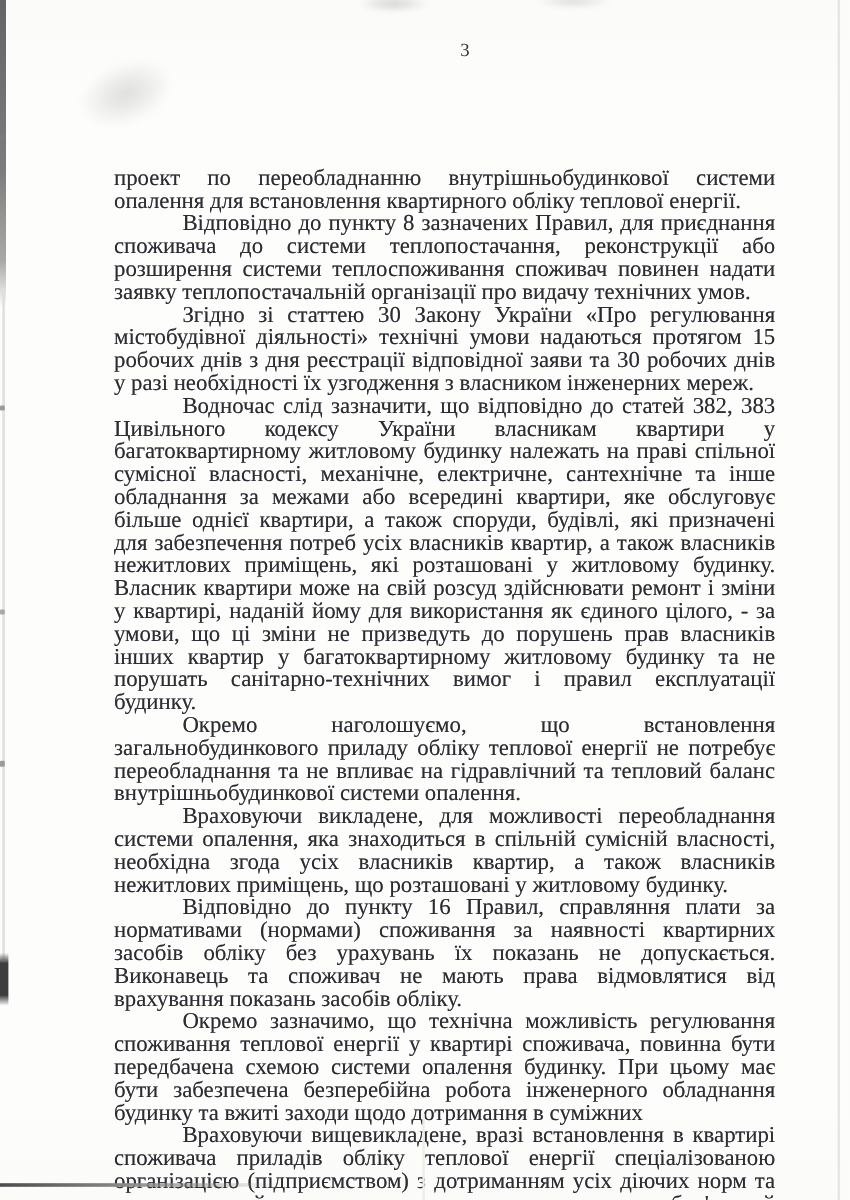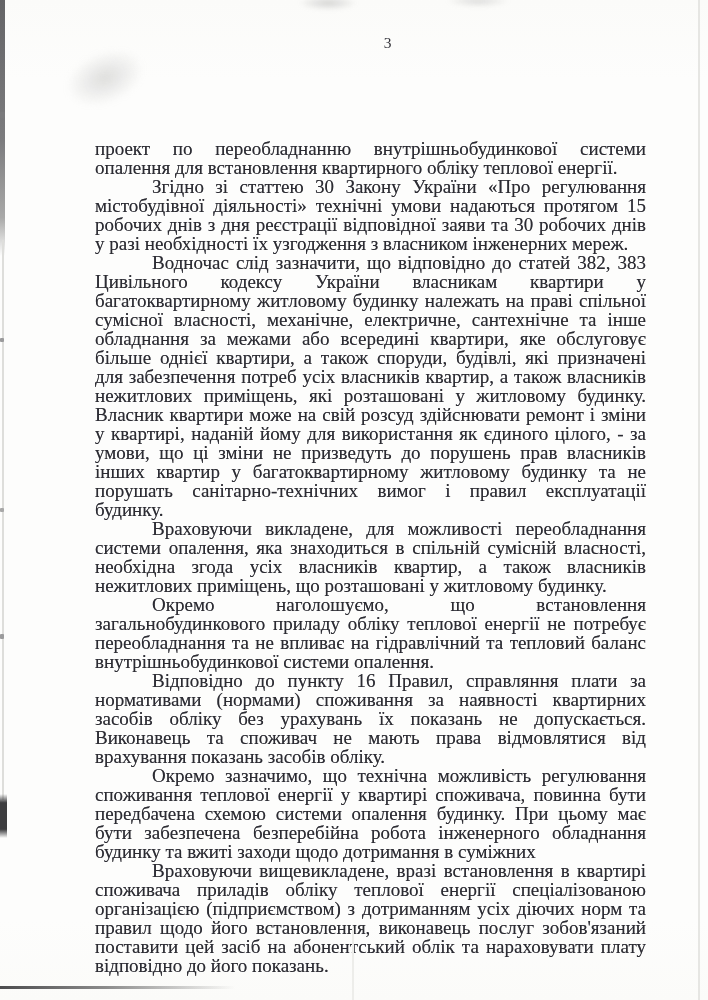--- a/index.html
+++ b/index.html
@@ -104,24 +104,25 @@
 
 <div class="page">
   <div class="artifact smudge-top-left"></div>
   <div class="artifact smudge-top-center-1"></div>
   <div class="artifact smudge-top-center-2"></div>
 
   <div class="page-number">3</div>
 
   <div class="doc-text">
       <p class=""><span>проект по переобладнанню внутрішньобудинкової системи опалення для встановлення квартирного обліку теплової енергії.</span></p>
+      <p class="indent"><span>Відповідно до пункту 8 зазначених Правил, для приєднання споживача до системи теплопостачання, реконструкції або розширення системи теплоспоживання споживач повинен надати заявку теплопостачальній організації про видачу технічних умов.</span></p>
       <p class="indent"><span>Згідно зі статтею 30 Закону України «Про регулювання містобудівної діяльності» технічні умови надаються протягом 15 робочих днів з дня реєстрації відповідної заяви та 30 робочих днів у разі необхідності їх узгодження з власником інженерних мереж.</span></p>
       <p class="indent"><span>Водночас слід зазначити, що відповідно до статей 382, 383 Цивільного кодексу України власникам квартири у багатоквартирному житловому будинку належать на </span><span class="underline">праві спільної сумісної власності</span><span>, механічне, електричне, сантехнічне та інше обладнання за межами або всередині квартири, яке обслуговує більше однієї квартири, а також споруди, будівлі, які призначені для забезпечення потреб усіх власників квартир, а також власників нежитлових приміщень, які розташовані у житловому будинку. Власник квартири може на свій розсуд здійснювати ремонт і зміни у квартирі, наданій йому для використання як єдиного цілого, - </span><span class="underline">за умови, що ці зміни не призведуть до порушень прав власників інших квартир у багатоквартирному житловому будинку та не порушать санітарно-технічних вимог і правил експлуатації будинку.</span></p>
+      <p class="indent"><span>Окремо наголошуємо, що встановлення загальнобудинкового приладу обліку теплової енергії </span><span class="underline">не потребує переобладнання та не впливає на гідравлічний та тепловий баланс внутрішньобудинкової системи опалення</span><span>.</span></p>
       <p class="indent"><span>Враховуючи викладене, для можливості переобладнання системи опалення, яка знаходиться в спільній сумісній власності, </span><span class="underline">необхідна згода усіх власників квартир, а також власників нежитлових приміщень, що розташовані у житловому будинку.</span></p>
-      <p class="indent"><span>Окремо наголошуємо, що встановлення загальнобудинкового приладу обліку теплової енергії </span><span class="underline">не потребує переобладнання та не впливає на гідравлічний та тепловий баланс внутрішньобудинкової системи опалення</span><span>.</span></p>
       <p class="indent"><span>Відповідно до пункту 16 Правил, справляння плати за нормативами (нормами) споживання за наявності квартирних засобів обліку без урахувань їх показань не допускається. Виконавець та споживач не мають права відмовлятися від врахування показань засобів обліку.</span></p>
       <p class="indent"><span>Окремо зазначимо, що технічна можливість регулювання споживання теплової енергії у квартирі споживача, повинна бути передбачена схемою системи опалення будинку. При цьому має бути забезпечена безперебійна робота інженерного обладнання будинку та вжиті заходи щодо дотримання в суміжних</span></p>
       <p class="indent"><span>Враховуючи вищевикладене, вразі встановлення в квартирі споживача приладів обліку теплової енергії спеціалізованою організацією (підприємством) з дотриманням усіх діючих норм та правил щодо його встановлення, виконавець послуг зобов'язаний поставити цей засіб на абонентський облік та нараховувати плату відповідно до його показань.</span></p>
     </div>
 
   <div class="artifact left-strip-top"></div>
   <div class="artifact left-line-mid"></div>
   <div class="artifact left-tick-1"></div>
   <div class="artifact left-tick-2"></div>
   <div class="artifact left-tick-3"></div>

